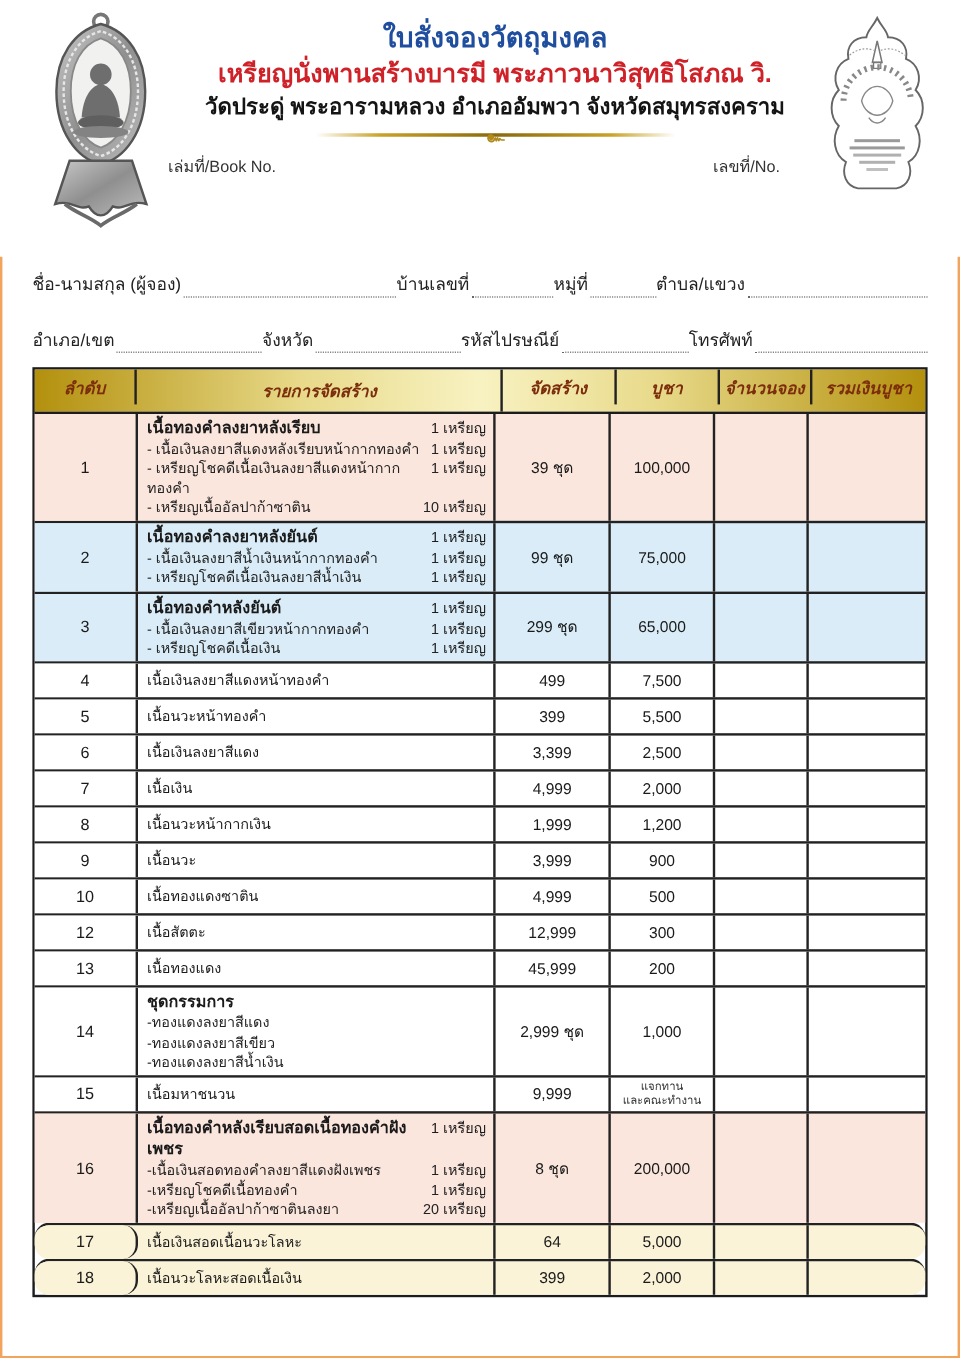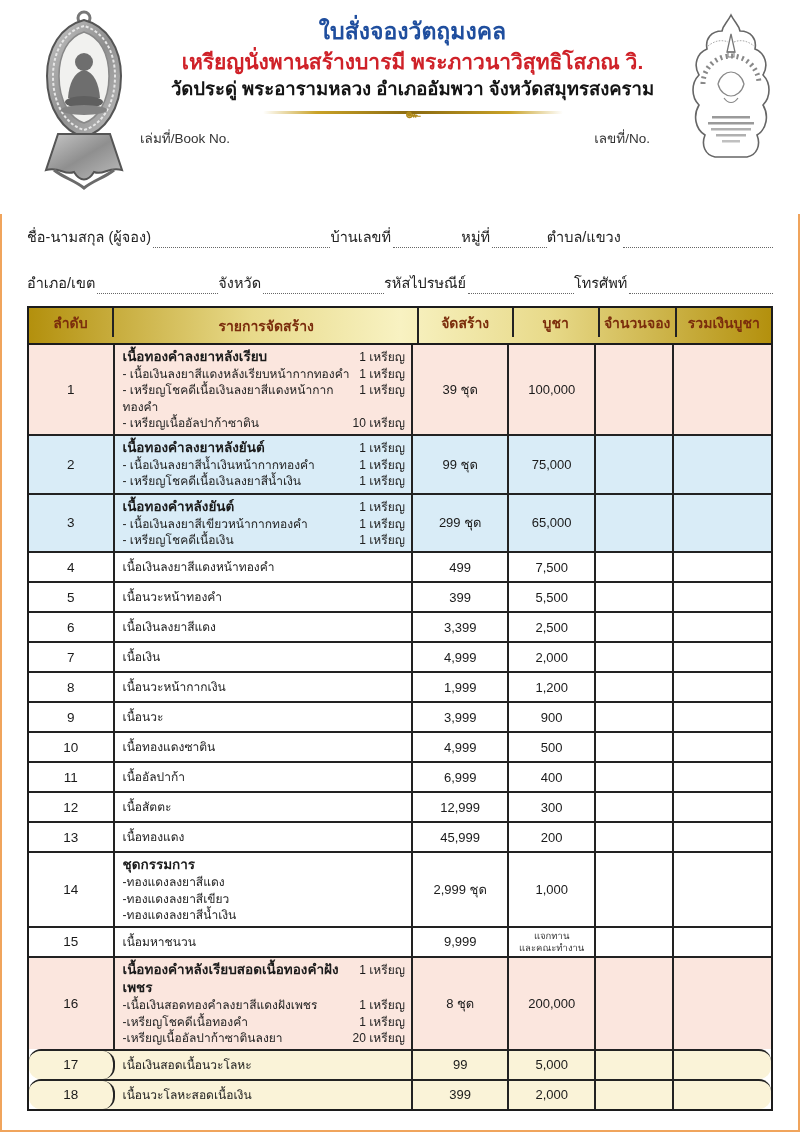--- a/index.html
+++ b/index.html
@@ -26,21 +26,21 @@
   .formline .lab{white-space:nowrap;padding-right:2px;}
   .formline .dots{border-bottom:1.6px dotted #666;height:18px;min-width:18px;}
   .fl1{margin-top:2px;}
   .fl2{margin-top:16px;}
   
   .tablewrap{position:relative;margin:12px 27px 0 27px;}
   .watermark{position:absolute;left:255px;top:200px;opacity:0.09;pointer-events:none;z-index:0;}
   .otable{position:relative;border:2.5px solid #1c1c1c;z-index:1;}
   .thead{display:flex;background:linear-gradient(90deg,#b3900d,#e8da8a 30%,#f8f2c2 50%,#e8da8a 70%,#b3900d);
     border-bottom:2px solid #1c1c1c;}
-  .thead .hc{display:flex;align-items:center;justify-content:center;font-weight:bold;color:#7b2d0c;font-size:14px;height:29px;}
+  .thead .hc{display:flex;align-items:center;justify-content:center;font-weight:bold;color:#7b2d0c;font-size:14px;height:29px;font-style:italic;}
   .trow{display:flex;border-top:2px solid #222;}
   .trow:first-of-type{border-top:none;}
   .c{box-sizing:border-box;}
   .c1{width:86px;display:flex;align-items:center;justify-content:center;font-size:13.5px;border-right:2px solid #222;}
   .c2{width:300px;padding:3px 6px 3px 8px;border-right:2px solid #222;}
   .c3{width:97px;display:flex;align-items:center;justify-content:center;font-size:13px;border-right:2px solid #222;}
   .c4{width:87px;display:flex;align-items:center;justify-content:center;font-size:13px;border-right:2px solid #222;flex-direction:column;}
   .c5{width:78px;border-right:2px solid #222;}
   .c6{width:98px;}
   .bg-pink{background:#fbe6de;}
@@ -284,30 +284,20 @@
             <div class="c c1 bg-white">10</div>
             <div class="c c2">
               <span class="simpletitle">เนื้อทองแดงซาติน</span>
             </div>
             <div class="c c3">4,999</div>
             <div class="c c4">500</div>
             <div class="c c5"></div>
             <div class="c c6"></div>
           </div>
           <div class="trow bg-white">
-            <div class="c c1 bg-white">11</div>
-            <div class="c c2">
-              <span class="simpletitle">เนื้ออัลปาก้า</span>
-            </div>
-            <div class="c c3">6,999</div>
-            <div class="c c4">400</div>
-            <div class="c c5"></div>
-            <div class="c c6"></div>
-          </div>
-          <div class="trow bg-white">
             <div class="c c1 bg-white">12</div>
             <div class="c c2">
               <span class="simpletitle">เนื้อสัตตะ</span>
             </div>
             <div class="c c3">12,999</div>
             <div class="c c4">300</div>
             <div class="c c5"></div>
             <div class="c c6"></div>
           </div>
           <div class="trow bg-white">
@@ -377,21 +367,21 @@
             <div class="c c3">8 ชุด</div>
             <div class="c c4">200,000</div>
             <div class="c c5"></div>
             <div class="c c6"></div>
           </div>
           <div class="trow bg-cream">
             <div class="c c1 bg-cream">17</div>
             <div class="c c2">
               <span class="simpletitle">เนื้อเงินสอดเนื้อนวะโลหะ</span>
             </div>
-            <div class="c c3">99</div>
+            <div class="c c3">64</div>
             <div class="c c4">5,000</div>
             <div class="c c5"></div>
             <div class="c c6"></div>
           </div>
           <div class="trow bg-cream">
             <div class="c c1 bg-cream">18</div>
             <div class="c c2">
               <span class="simpletitle">เนื้อนวะโลหะสอดเนื้อเงิน</span>
             </div>
             <div class="c c3">399</div>

